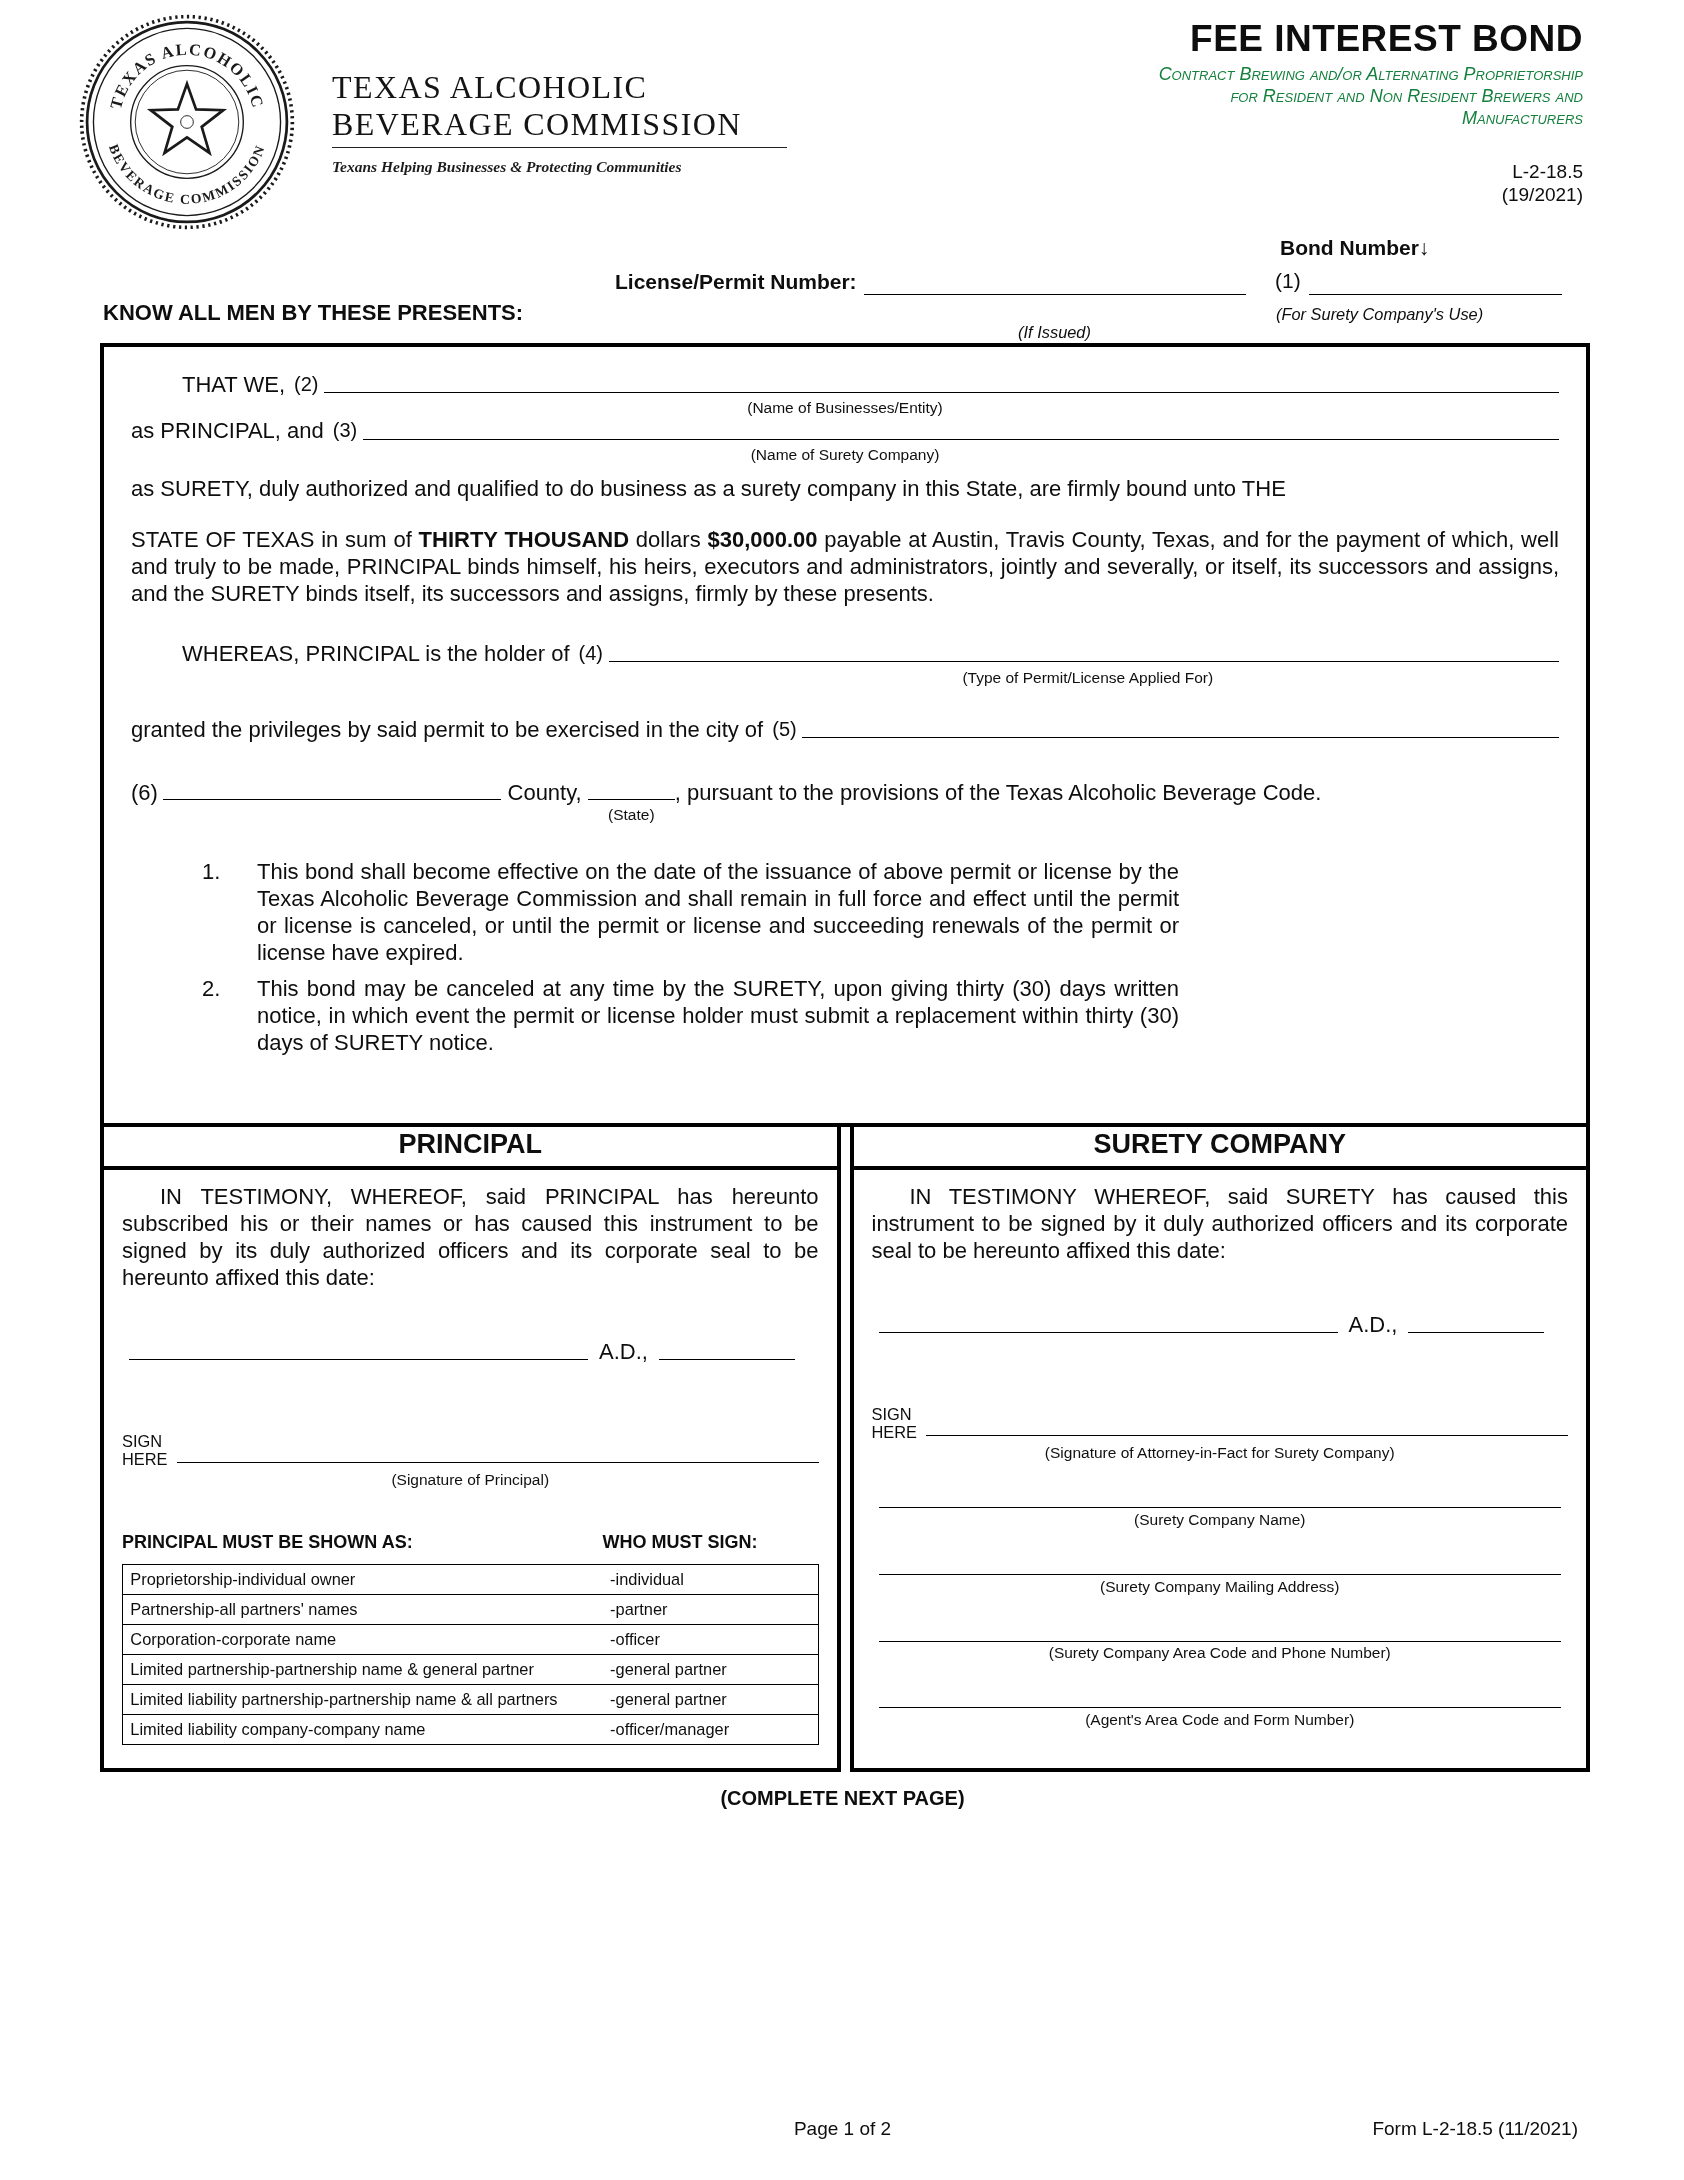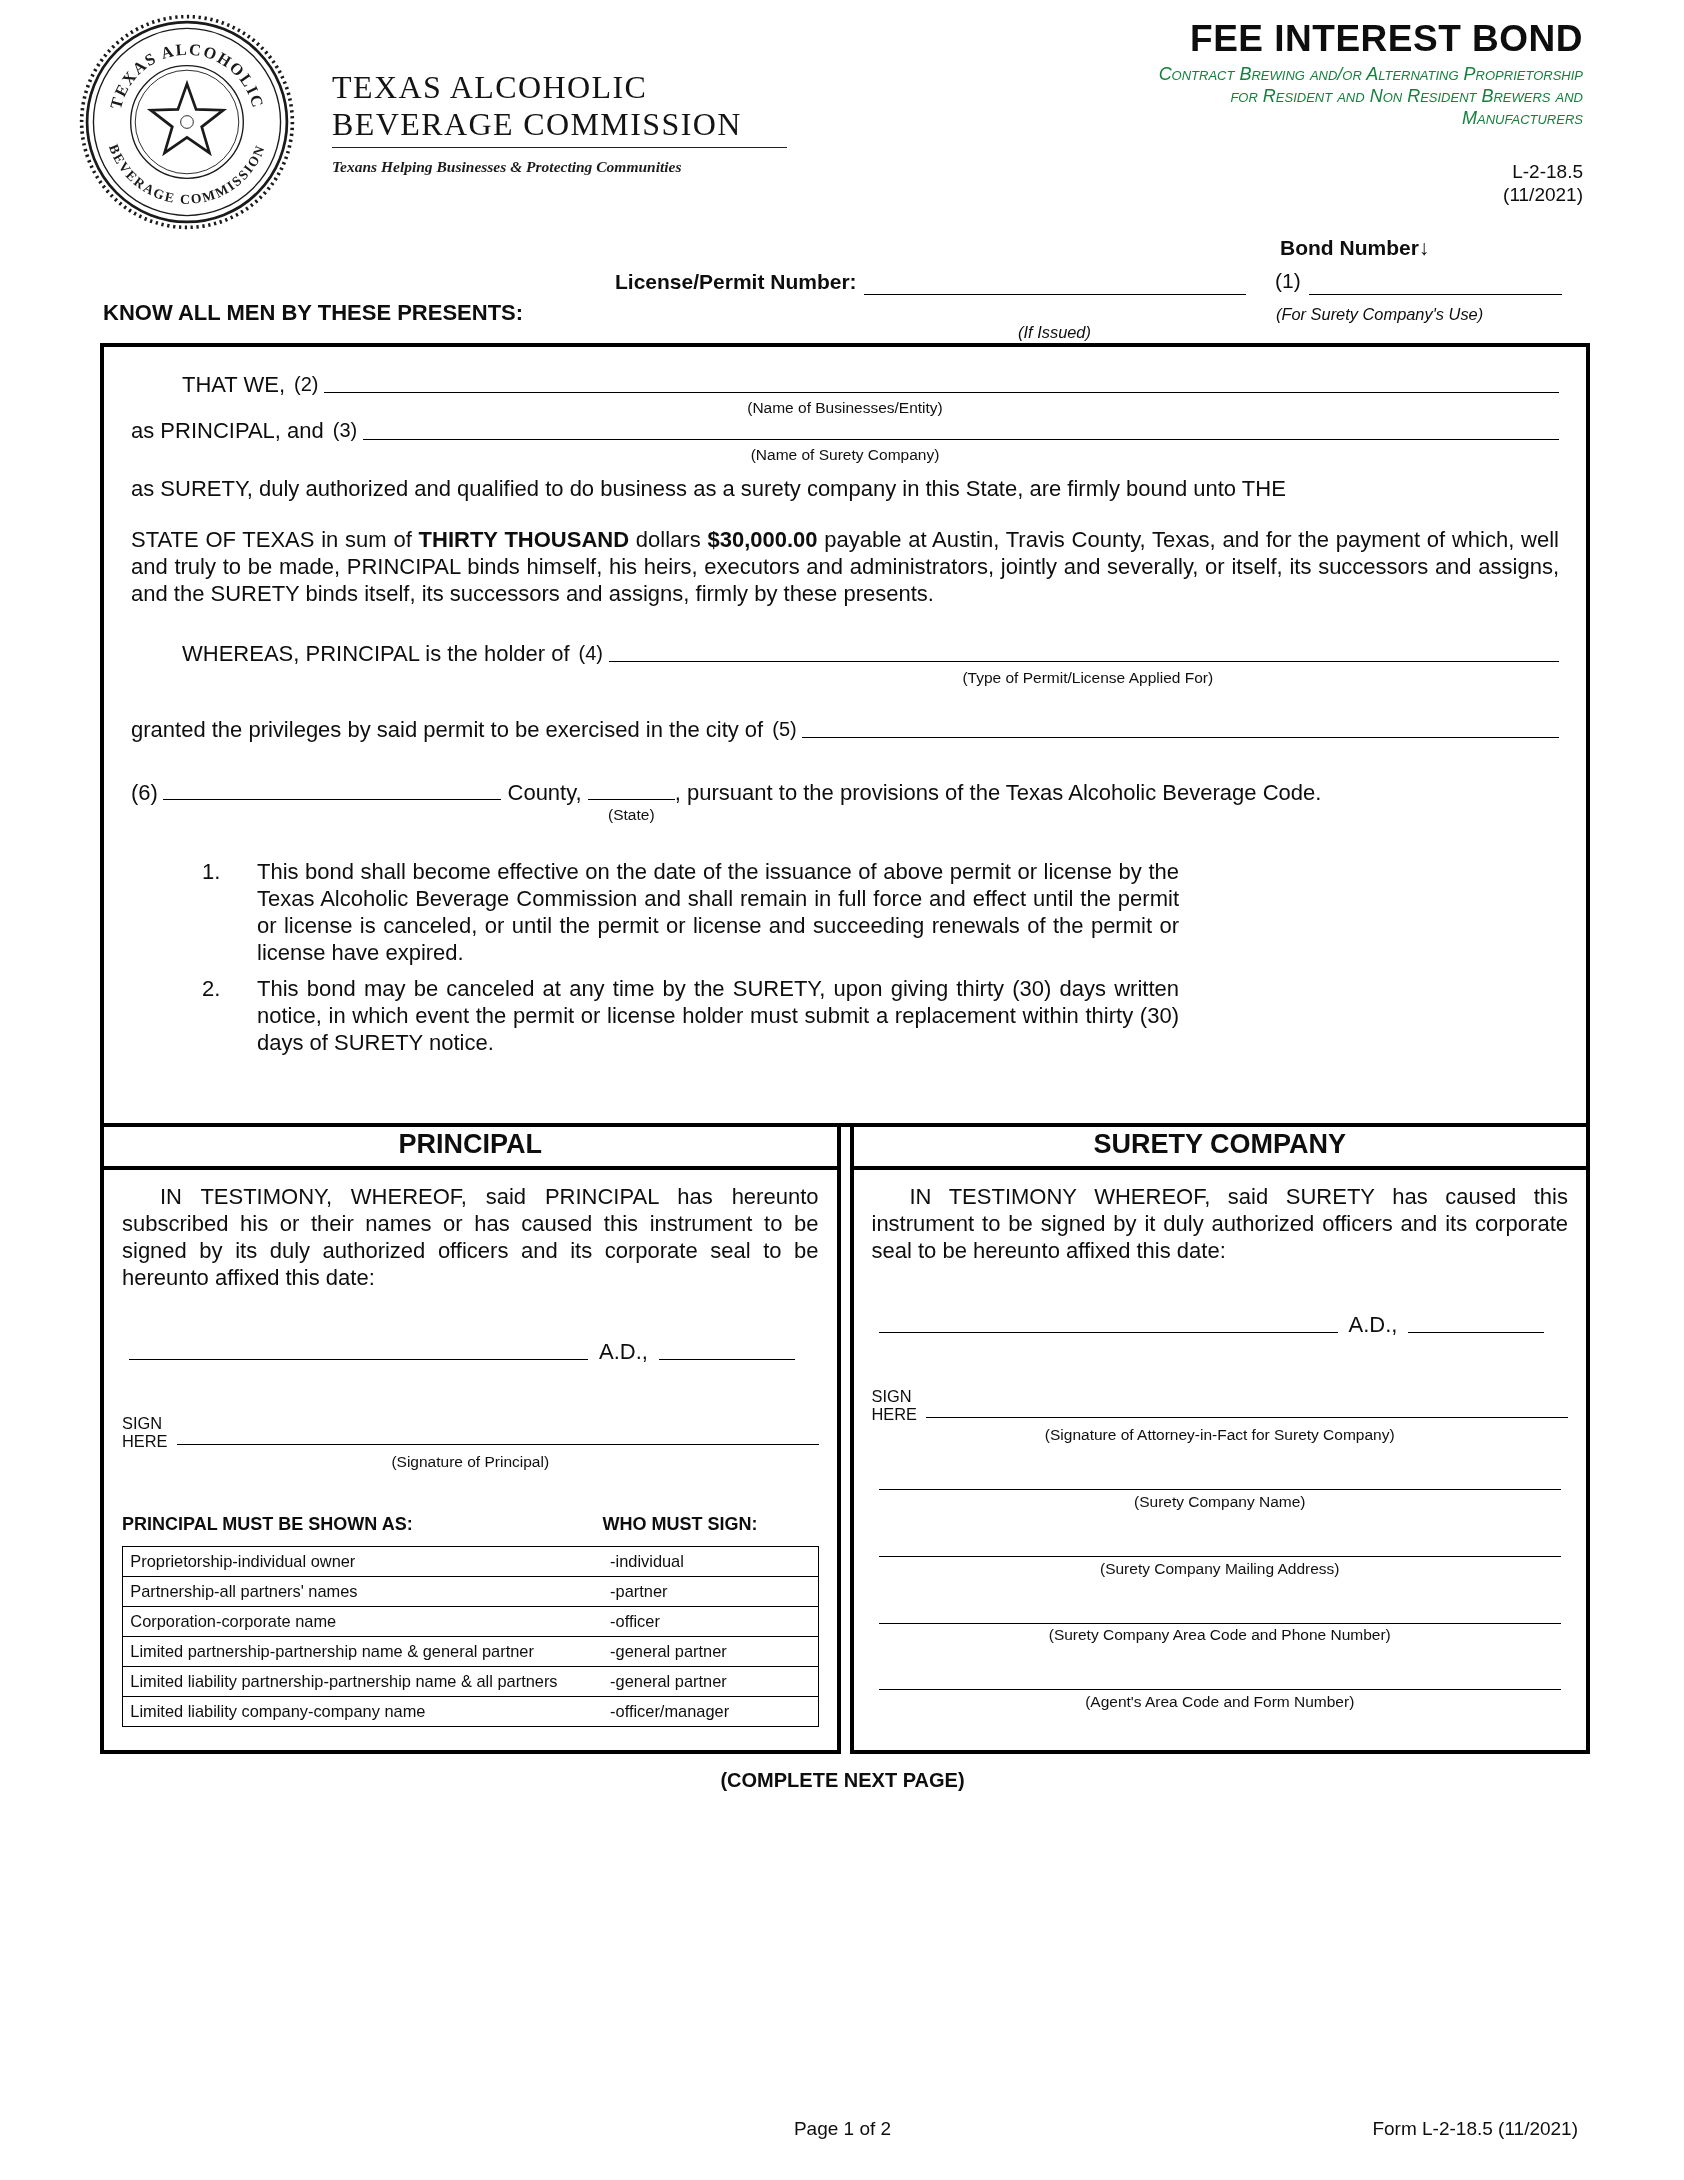--- a/index.html
+++ b/index.html
@@ -64,21 +64,21 @@
   .term-text{flex:1;text-align:justify}
 
   
   .sig-section{display:flex;gap:9px;margin:-4.5px 95px 0 100px}
   .sig-col{flex:1;display:flex;flex-direction:column}
   .sig-header{border:4.5px solid #000;text-align:center;font-weight:700;font-size:27px;line-height:31px;padding:2.7px 0 5.5px;background:#fff}
   .sig-body{border:4.5px solid #000;border-top:none;flex:1;padding:12.7px 18px 23.6px;min-height:555px}
   .testimony{text-align:justify;text-indent:38px;margin:0}
   .date-line{display:flex;align-items:flex-end;margin:47px 23.6px 0 7.3px}
   .ad{margin:0 11px;white-space:nowrap}
-  .sign-row{display:flex;align-items:flex-end;margin-top:49px}
+  .sign-row{display:flex;align-items:flex-end;margin-top:67px}
   .sign-here{display:flex;flex-direction:column;font-size:16.4px;line-height:18px;margin-right:9px}
   .sig-caption{text-align:center;margin-top:3.6px}
   .musts{display:flex;font-weight:700;font-size:18px;margin-top:40px}
   .must-left{flex:0 0 69%}
   .must-right{flex:1}
   .entity-table{border:1.8px solid #000;margin-top:7.3px;font-size:16.4px;line-height:20px}
   .entity-row{display:flex;border-bottom:1.8px solid #000;padding:4.5px 1.8px 4.5px 7.3px}
   .entity-row:last-child{border-bottom:none}
   .ent{flex:0 0 70%;white-space:nowrap}
   .sgn{flex:1;white-space:nowrap}
@@ -131,21 +131,21 @@
 
     <div class="title-block">
       <div class="form-title">FEE INTEREST BOND</div>
       <div class="subtitle">
         <div>Contract Brewing and/or Alternating Proprietorship</div>
         <div>for Resident and Non Resident Brewers and</div>
         <div>Manufacturers</div>
       </div>
       <div class="form-code">
         <div>L-2-18.5</div>
-        <div>(11/2021)</div>
+        <div>(19/2021)</div>
       </div>
     </div>
   </header>
 
   <div class="meta">
     <div class="bond-number"><span>Bond Number</span><span>↓</span></div>
     <div class="license-label">License/Permit Number:</div>
     <div class="uline-abs u1"></div>
     <div class="field1">(1)</div>
     <div class="uline-abs u2"></div>

